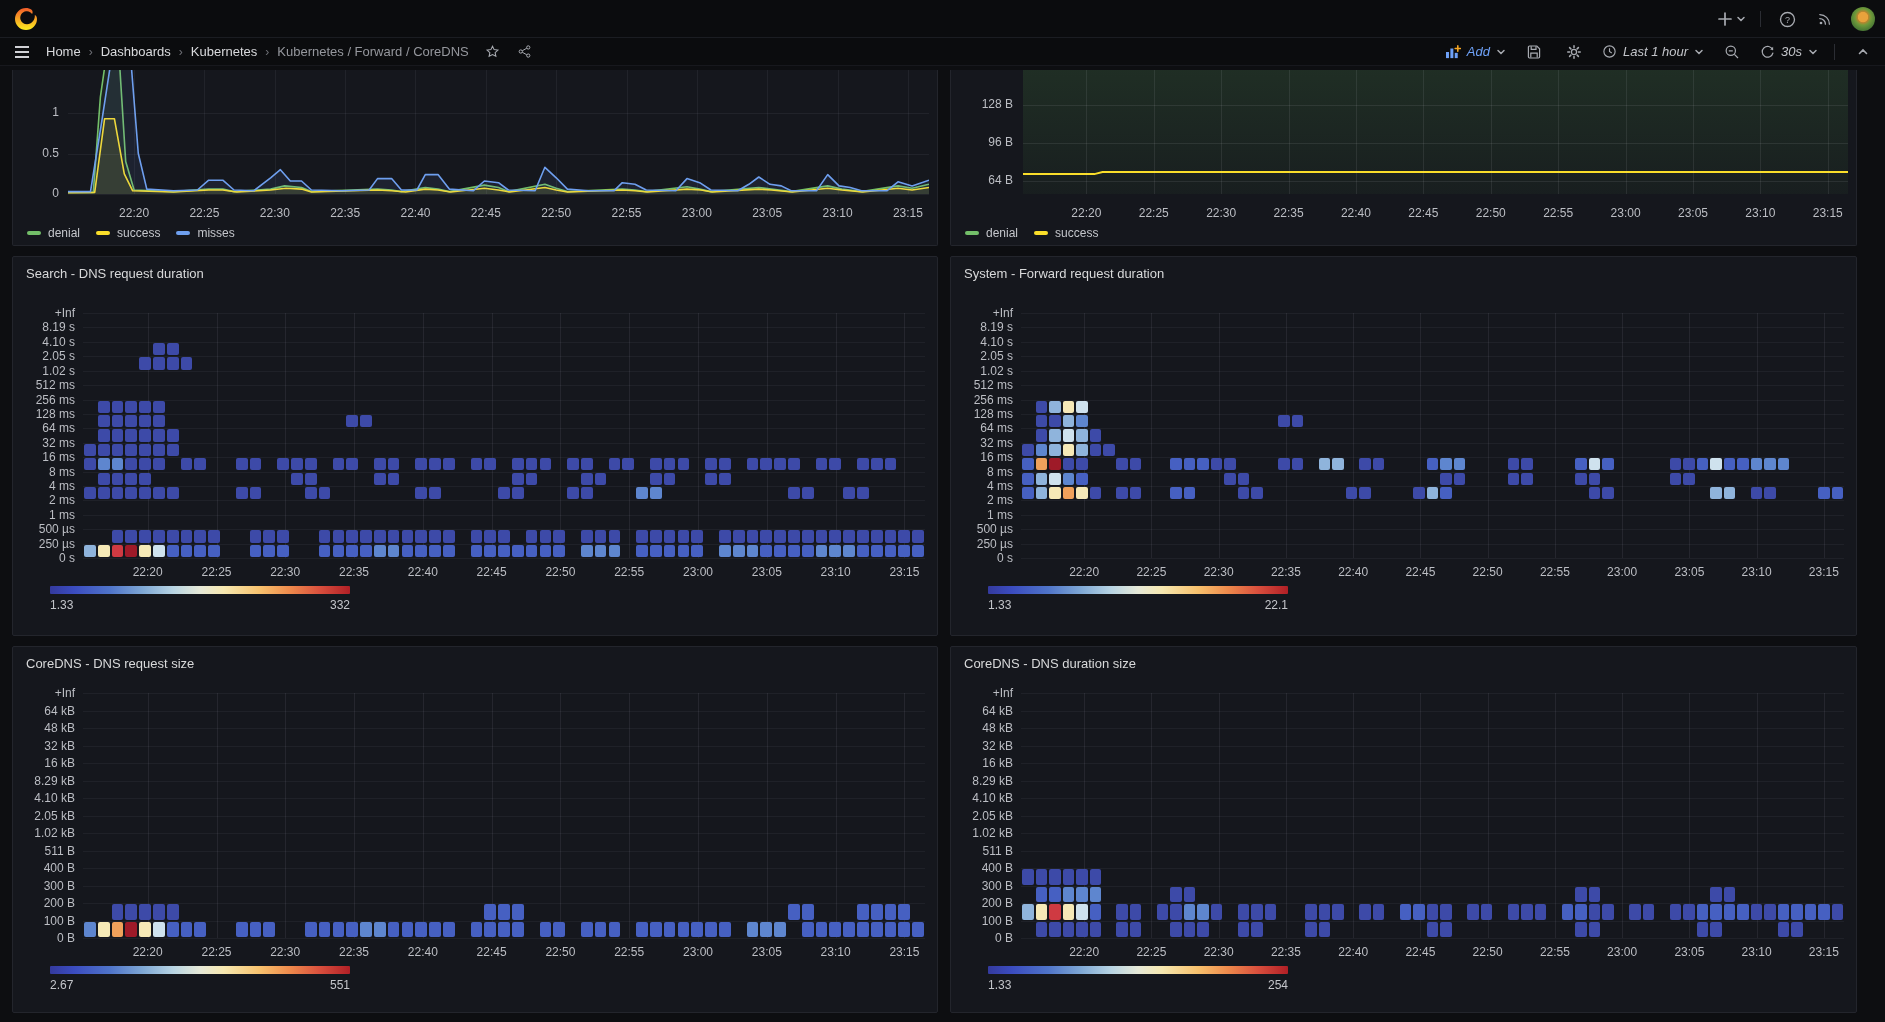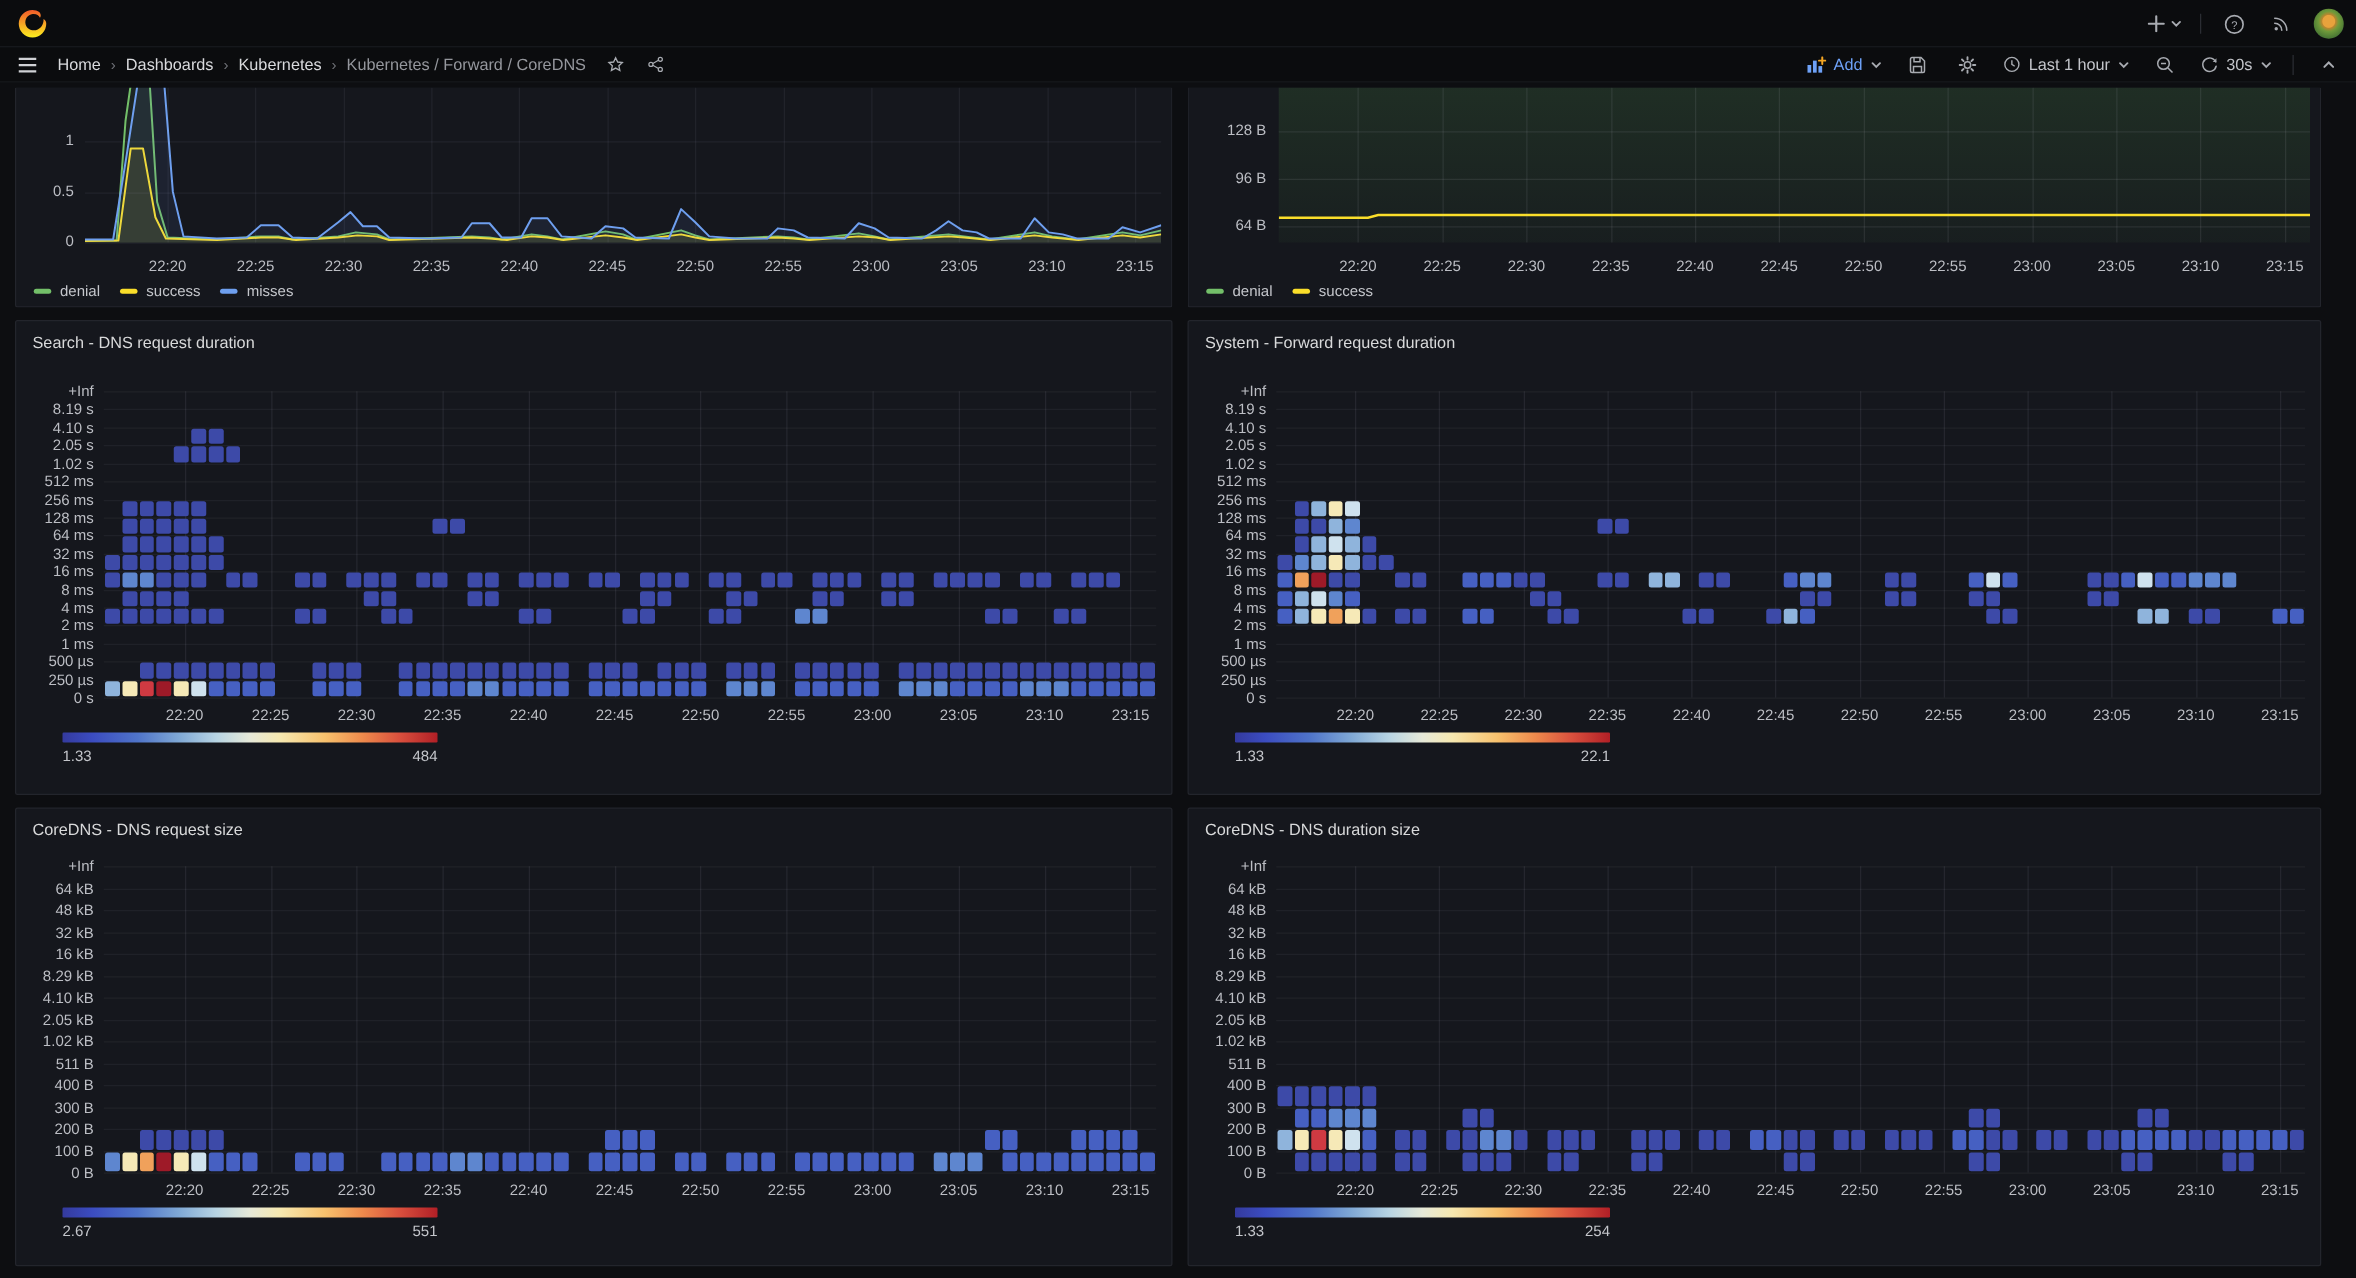--- a/index.html
+++ b/index.html
@@ -20,21 +20,21 @@
   .avatar { width:24px; height:24px; border-radius:50%;
     background:radial-gradient(circle at 50% 42%, #e8a23c 0 26%, #b9862f 30%, #6f9a3a 44%, #4c7a35 70%, #3c6330 100%); }
 
   
   .toolbar { position:relative; height:28px; background:#0b0c0e; border-bottom:1px solid #17181d;
     display:flex; align-items:center; padding:0 10px; font-size:13px; }
   .crumbs { display:flex; align-items:center; gap:8px; margin-left:12px; }
   .crumb { color:#d9dadd; cursor:pointer; }
   .crumb.current { color:#95979d; cursor:default; }
   .crumb-sep { color:#6e7076; font-size:12px; }
-  .tb-right { margin-left:auto; display:flex; align-items:center; gap:16px; }
+  .tb-right { margin-left:auto; display:flex; align-items:center; gap:16px;font-style:italic; }
   .tb-group { display:flex; align-items:center; gap:6px; color:#a8abb1; cursor:pointer; }
   .add-label { color:#6ea1f7; font-weight:500; }
   .tb-text { color:#c3c5ca; }
 
   
   .dash { display:grid; grid-template-columns:926px 907px; grid-template-rows:176px 380px 367px;
     gap:10px 12px; padding:4px 28px 0 12px; }
   .panel { position:relative; background:#15171d; border:1px solid #23252c; border-radius:2px; overflow:hidden; }
   .panel.cut { border-top:none; border-radius:0 0 2px 2px; }
   .panel-title { position:absolute; top:9px; left:13px; font-size:13px; font-weight:500; color:#d8d9da; cursor:pointer; }
@@ -567,21 +567,21 @@
       <div class="hm-cell" style="left: 802.6px; top: 287.6px; width: 11.8px; height: 12.4px; background: rgb(94, 134, 207);"></div>
       <div class="hm-cell" style="left: 816.4px; top: 287.6px; width: 11.8px; height: 12.4px; background: rgb(94, 134, 207);"></div>
       <div class="hm-cell" style="left: 830.2px; top: 287.6px; width: 11.8px; height: 12.4px; background: rgb(94, 134, 207);"></div>
       <div class="hm-cell" style="left: 844px; top: 287.6px; width: 11.8px; height: 12.4px; background: rgb(70, 96, 194);"></div>
       <div class="hm-cell" style="left: 857.8px; top: 287.6px; width: 11.8px; height: 12.4px; background: rgb(70, 96, 194);"></div>
       <div class="hm-cell" style="left: 871.6px; top: 287.6px; width: 11.8px; height: 12.4px; background: rgb(70, 96, 194);"></div>
       <div class="hm-cell" style="left: 885.4px; top: 287.6px; width: 11.8px; height: 12.4px; background: rgb(70, 96, 194);"></div>
       <div class="hm-cell" style="left: 899.2px; top: 287.6px; width: 11.8px; height: 12.4px; background: rgb(70, 96, 194);"></div>
       <div class="colorbar" style="left: 37px; top: 329px;"></div>
       <div class="scale-lab" style="left: 37px; top: 341px;">1.33</div>
-      <div class="scale-lab" style="left: 297px; top: 341px; width: 40px; text-align: right;">484</div>
+      <div class="scale-lab" style="left: 297px; top: 341px; width: 40px; text-align: right;">332</div>
     </div>
   <div class="panel" id="hm-1">
       <div class="panel-title">System - Forward request duration</div>
       <div class="gridline-h" style="left: 70px; top: 301px; width: 823px; background: rgba(204, 204, 220, 0.06);"></div>
       <div class="axis-label y-lab" style="left: 0px; top: 294px; width: 62px;">0 s</div>
       <div class="gridline-h" style="left: 70px; top: 286.6px; width: 823px; background: rgba(204, 204, 220, 0.06);"></div>
       <div class="axis-label y-lab" style="left: 0px; top: 279.6px; width: 62px;">250 µs</div>
       <div class="gridline-h" style="left: 70px; top: 272.2px; width: 823px; background: rgba(204, 204, 220, 0.06);"></div>
       <div class="axis-label y-lab" style="left: 0px; top: 265.2px; width: 62px;">500 µs</div>
       <div class="gridline-h" style="left: 70px; top: 257.8px; width: 823px; background: rgba(204, 204, 220, 0.06);"></div>

